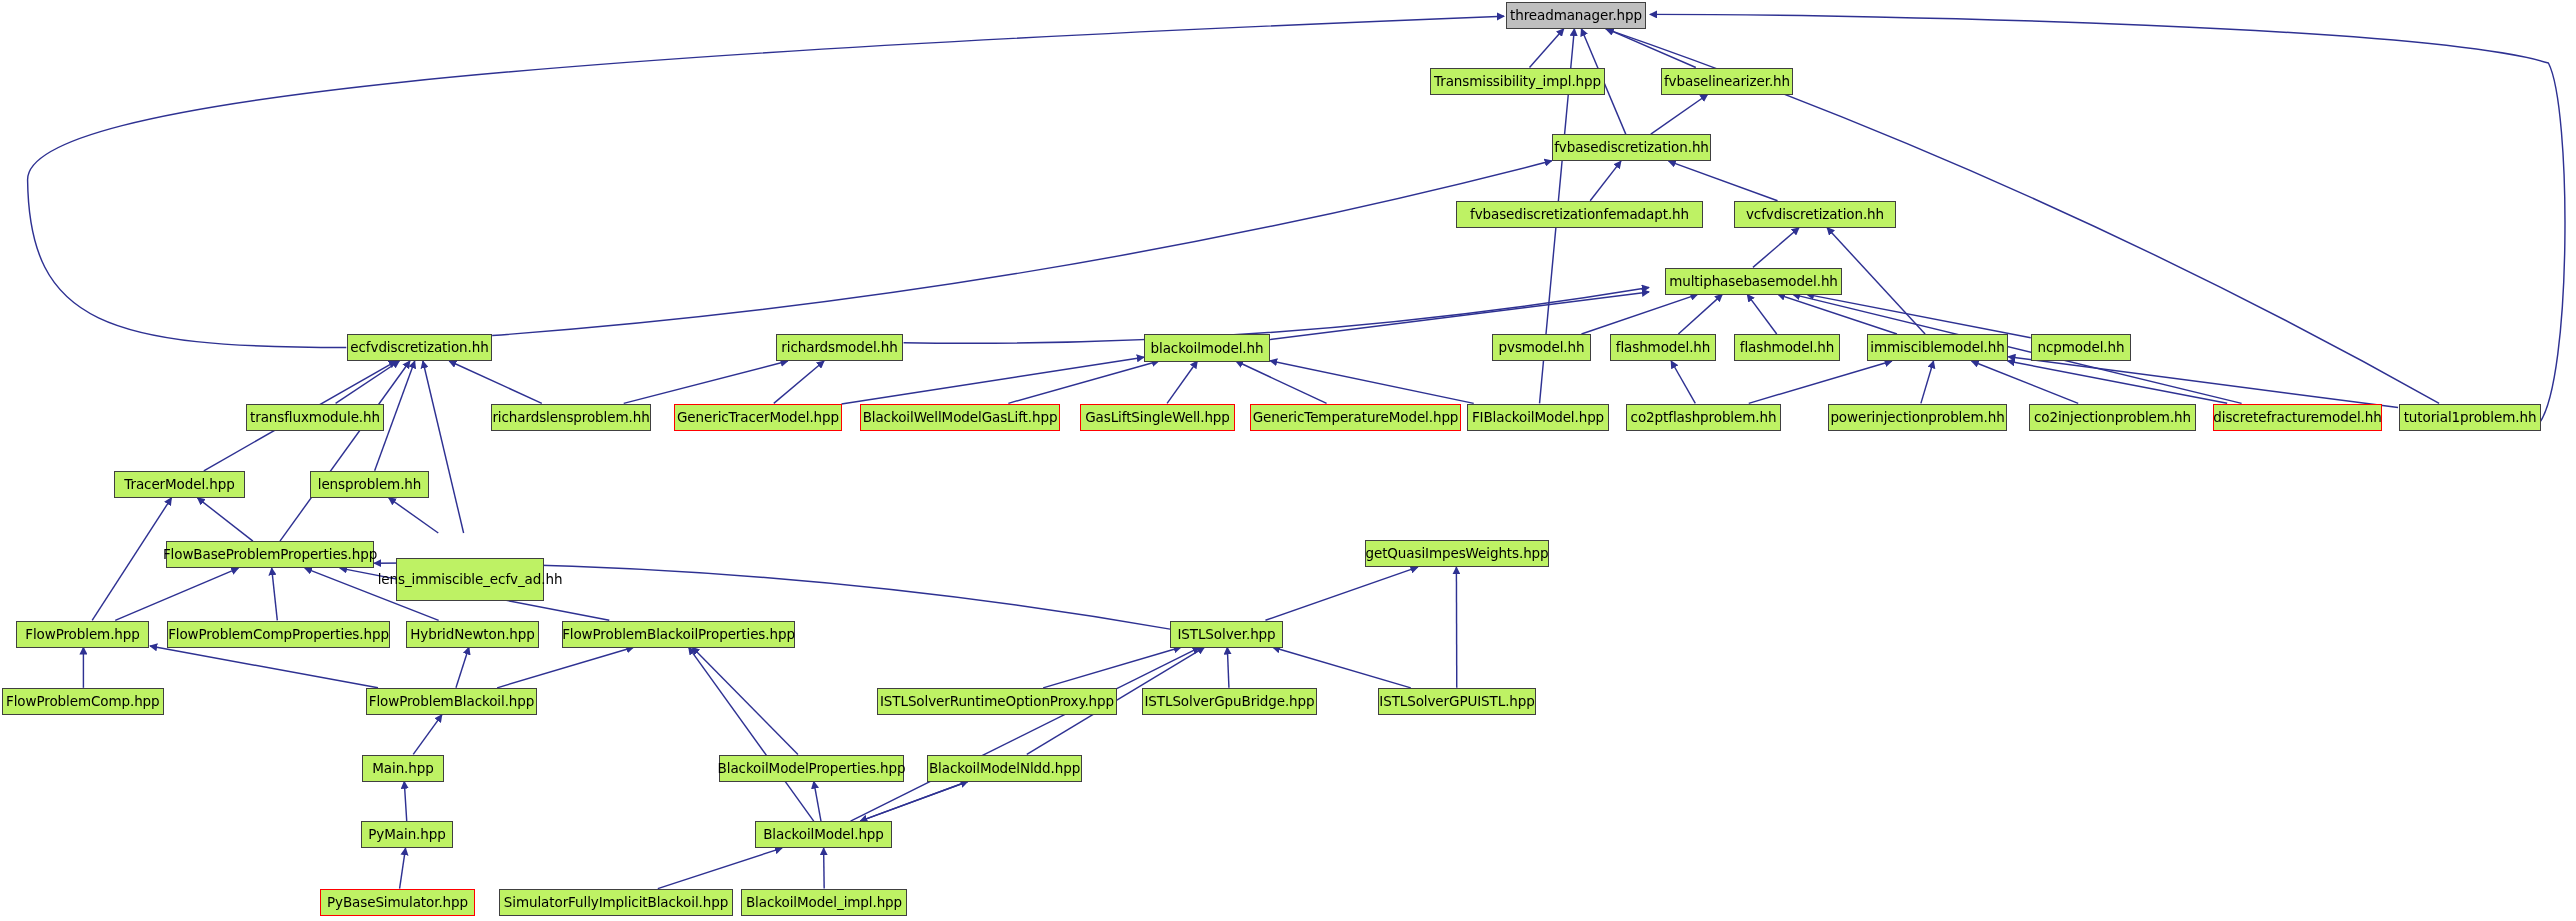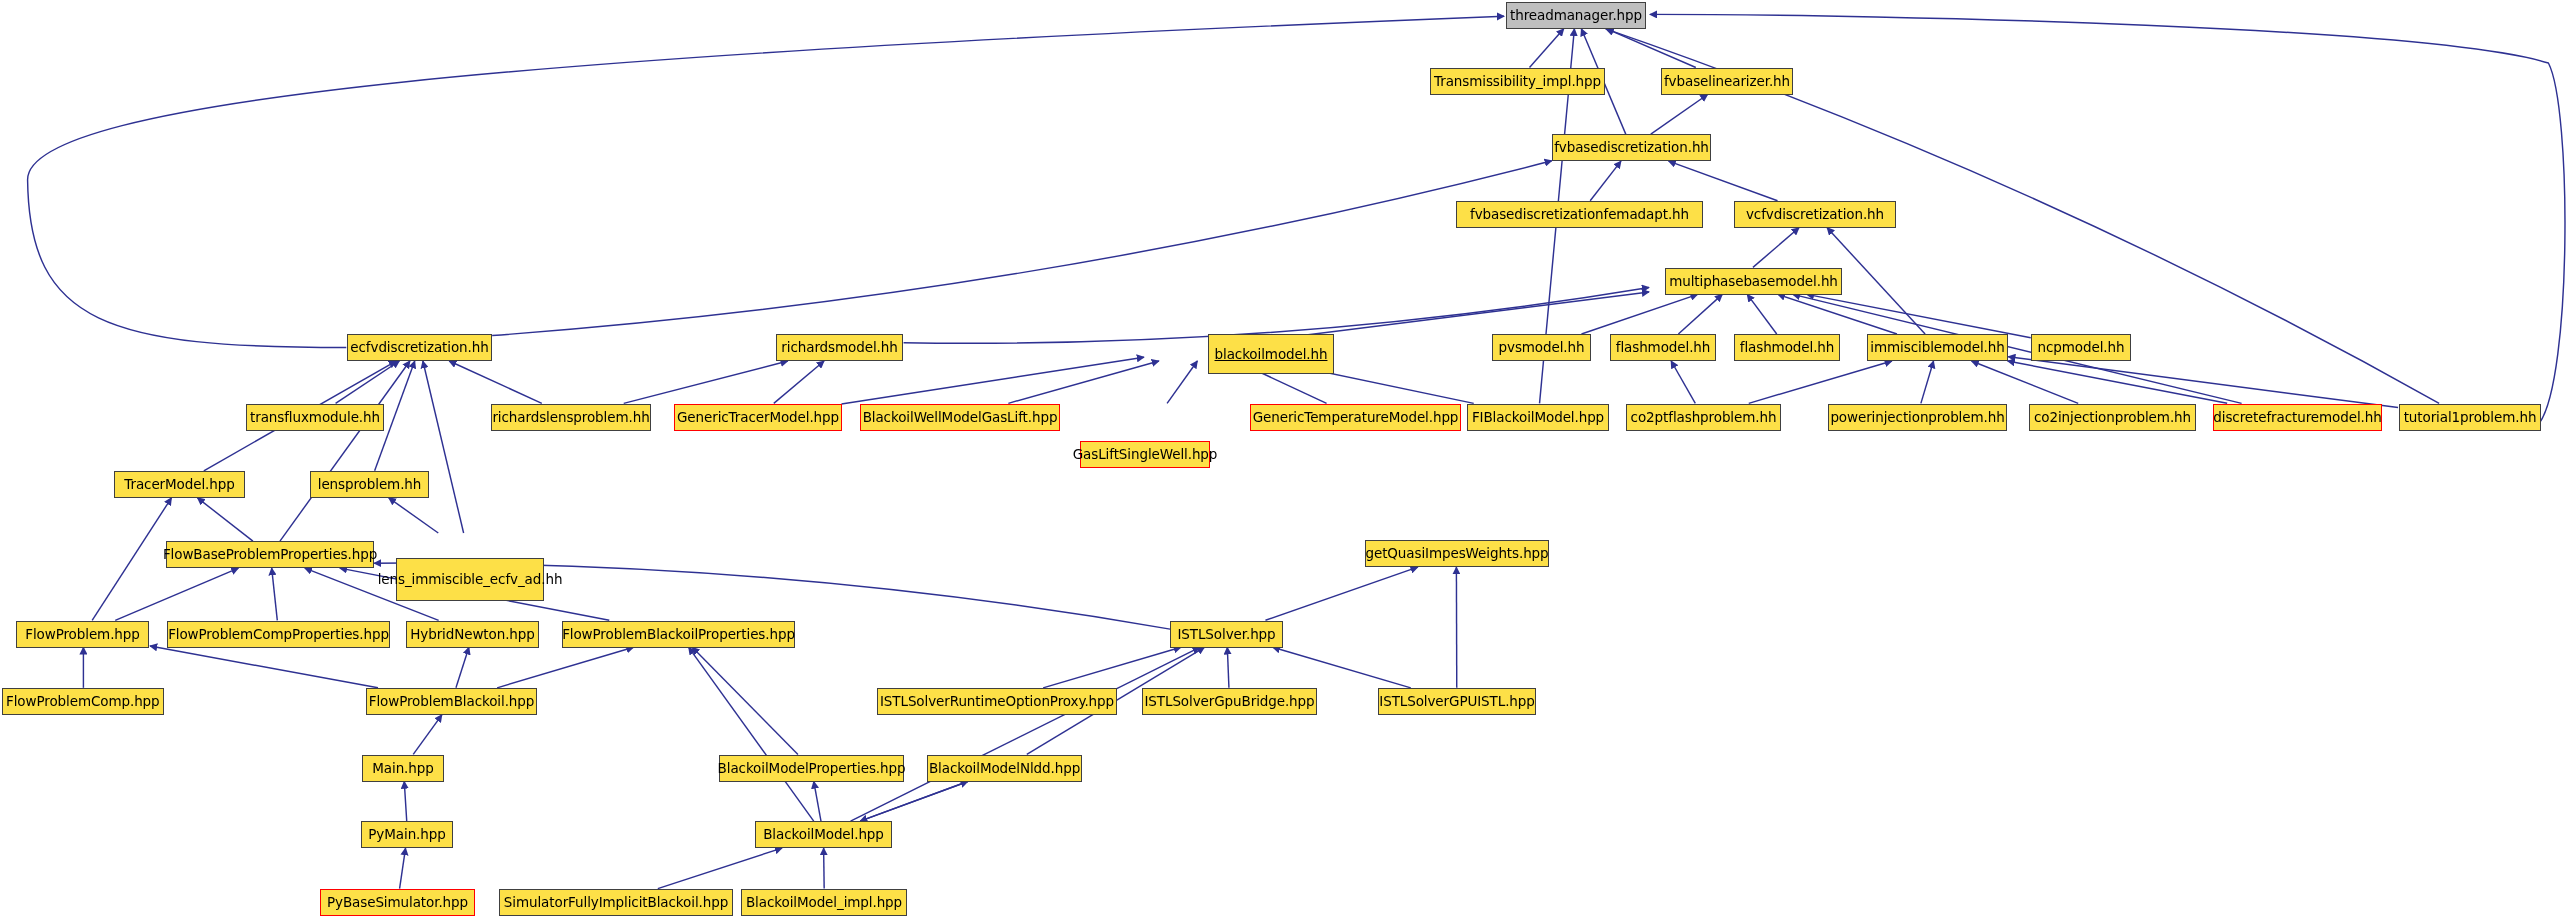--- a/index.html
+++ b/index.html
@@ -9,21 +9,21 @@
     height:921px;
     background:#ffffff;
     font-family:"DejaVu Sans","Liberation Sans",sans-serif;
     overflow:hidden;
   }
   #edges{position:absolute;left:0;top:0;width:2576px;height:921px;}
   .node{
     position:absolute;
     box-sizing:border-box;
     border:0.9px solid #404040;
-    background:#fde047;
+    background:#bef264;
     color:#000000;
     font-size:13.5px;
     line-height:1.05;
     display:flex;
     align-items:center;
     justify-content:center;
     text-align:center;
     white-space:nowrap;
     letter-spacing:-0.1px;
     z-index:5;
@@ -116,31 +116,31 @@
   </svg>
 <div class="node root" style="left: 1506px; top: 1.8px; width: 140px; height: 27px;">threadmanager.hpp</div>
     <div class="node" style="left: 1430px; top: 68px; width: 175px; height: 27px;">Transmissibility_impl.hpp</div>
     <div class="node" style="left: 1661px; top: 68px; width: 132px; height: 27px;">fvbaselinearizer.hh</div>
     <div class="node" style="left: 1552px; top: 134px; width: 159px; height: 27px;">fvbasediscretization.hh</div>
     <div class="node" style="left: 1456px; top: 201px; width: 247px; height: 27px;">fvbasediscretizationfemadapt.hh</div>
     <div class="node" style="left: 1734px; top: 201px; width: 162px; height: 27px;">vcfvdiscretization.hh</div>
     <div class="node" style="left: 1649px; top: 268px; width: 177px; height: 27px; margin-left: 16px;">multiphasebasemodel.hh</div>
     <div class="node" style="left: 347px; top: 334px; width: 145px; height: 27px;">ecfvdiscretization.hh</div>
     <div class="node" style="left: 776px; top: 334px; width: 127px; height: 27px;">richardsmodel.hh</div>
-    <div class="node" style="left: 1208px; top: 334px; width: 126px; height: 40px; text-decoration: underline;">blackoilmodel.hh</div>
+    <div class="node" style="left: 1144px; top: 334px; width: 126px; height: 28px;">blackoilmodel.hh</div>
     <div class="node" style="left: 1492px; top: 334px; width: 99px; height: 27px;">pvsmodel.hh</div>
     <div class="node" style="left: 1610px; top: 334px; width: 106px; height: 27px;">flashmodel.hh</div>
     <div class="node" style="left: 1734px; top: 334px; width: 106px; height: 27px;">flashmodel.hh</div>
     <div class="node" style="left: 1867px; top: 334px; width: 141px; height: 27px;">immisciblemodel.hh</div>
     <div class="node" style="left: 2031px; top: 334px; width: 100px; height: 27px;">ncpmodel.hh</div>
     <div class="node" style="left: 246px; top: 404px; width: 138px; height: 27px;">transfluxmodule.hh</div>
     <div class="node" style="left: 491px; top: 404px; width: 160px; height: 27px;">richardslensproblem.hh</div>
     <div class="node red" style="left: 674px; top: 404px; width: 168px; height: 27px;">GenericTracerModel.hpp</div>
     <div class="node red" style="left: 860px; top: 404px; width: 200px; height: 27px;">BlackoilWellModelGasLift.hpp</div>
-    <div class="node red" style="left: 1080px; top: 404px; width: 130px; height: 27px; margin-top: 37px;">GasLiftSingleWell.hpp</div>
+    <div class="node red" style="left: 1080px; top: 404px; width: 155px; height: 27px;">GasLiftSingleWell.hpp</div>
     <div class="node red" style="left: 1250px; top: 404px; width: 211px; height: 27px;">GenericTemperatureModel.hpp</div>
     <div class="node" style="left: 1467px; top: 404px; width: 142px; height: 27px;">FIBlackoilModel.hpp</div>
     <div class="node" style="left: 1626px; top: 404px; width: 155px; height: 27px;">co2ptflashproblem.hh</div>
     <div class="node" style="left: 1828px; top: 404px; width: 179px; height: 27px;">powerinjectionproblem.hh</div>
     <div class="node" style="left: 2029px; top: 404px; width: 167px; height: 27px;">co2injectionproblem.hh</div>
     <div class="node red" style="left: 2213px; top: 404px; width: 169px; height: 27px;">discretefracturemodel.hh</div>
     <div class="node" style="left: 2399px; top: 404px; width: 142px; height: 27px;">tutorial1problem.hh</div>
     <div class="node" style="left: 114px; top: 471px; width: 131px; height: 27px; text-align: center;">TracerModel.hpp</div>
     <div class="node" style="left: 310px; top: 471px; width: 119px; height: 27px; text-align: right;">lensproblem.hh</div>
     <div class="node" style="left: 1365px; top: 540px; width: 184px; height: 27px;">getQuasiImpesWeights.hpp</div>

